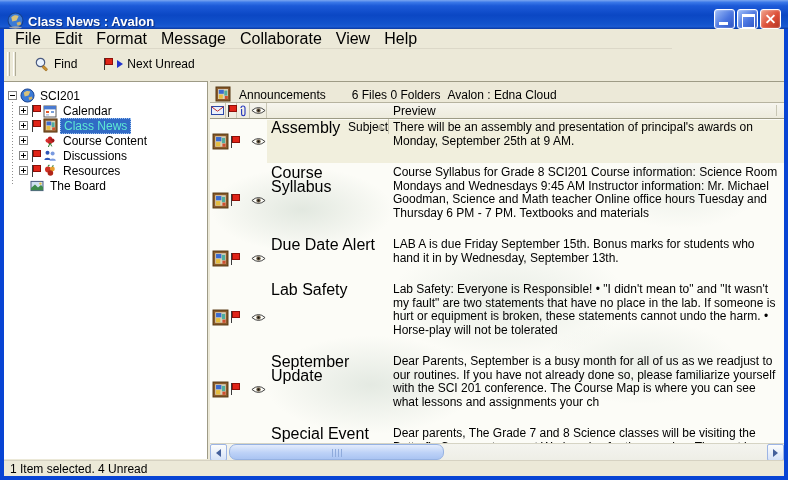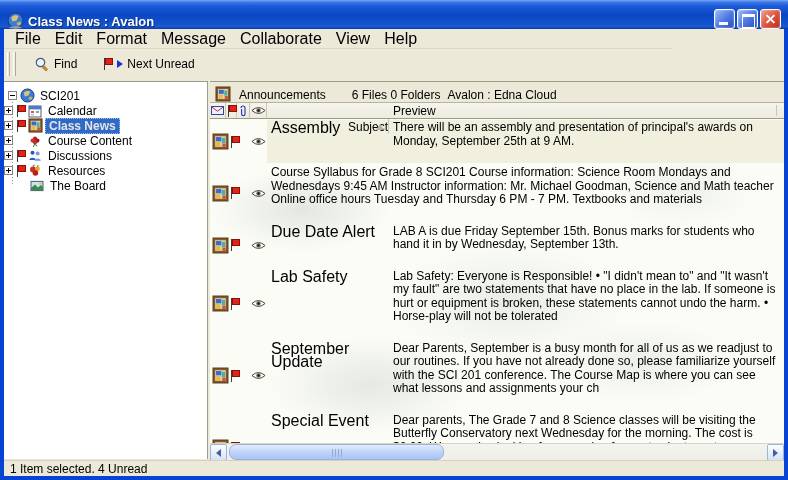--- a/index.html
+++ b/index.html
@@ -41,29 +41,29 @@
 
   
   .content{ position:absolute; left:0; top:50px; width:780px; height:381px; }
   .sidebar{ position:absolute; left:0; top:2px; width:204px; height:378px; background:#fff;
     border-top:1px solid #9e9b86; border-right:1px solid #9e9b86; padding-top:6px; overflow:hidden; }
   .mainpanel{ position:absolute; left:206px; top:2px; width:574px; height:378px; border-top:1px solid #9e9b86; }
 
   
   .trow{ display:flex; align-items:center; height:15px; font-size:12px; white-space:nowrap; position:relative; z-index:1; }
   .trow.root{ padding-left:4px; }
-  .trow.child{ }
+  .trow.child{ padding-left:15px; }
   .trow.leaf{ padding-left:26px; }
   .tbox{ width:9px; height:9px; background:#fff; border:1px solid #848484; position:relative; flex:0 0 auto; margin-right:3px; }
   .tbox::before{ content:""; position:absolute; left:1px; right:1px; top:3px; height:1px; background:#000; }
   .tbox.plus::after{ content:""; position:absolute; top:1px; bottom:1px; left:3px; width:1px; background:#000; }
   .flagslot{ width:12px; flex:0 0 auto; display:flex; align-items:center; }
   .iconslot{ width:17px; flex:0 0 auto; display:flex; align-items:center; }
   .tlabel{ padding:0 3px; }
-  .tlabel.sel{ background:#316ac5; color:#e5e5e5; border:1px dotted #9cc0f0;font-weight:bold; }
+  .tlabel.sel{ background:#316ac5; color:#5eead4; border:1px dotted #9cc0f0; }
   .treelines{ position:absolute; left:8px; top:20px; width:1px; height:84px;
     background:repeating-linear-gradient(180deg,#909090 0 1px,transparent 1px 3px); z-index:0; }
 
   
   .mainheader{ height:21px; background:#ece9d8; border-bottom:1px solid #b6b3a0; display:flex; align-items:flex-end; font-size:12px; padding-left:5px; }
   .mh-title{ margin-left:8px; } .mh-counts{ margin-left:26px; } .mh-account{ margin-left:7px; }
 
   
   .colheader{ height:16px; background:linear-gradient(#f6f5ee,#edebdd); border-bottom:1px solid #9c9a86;
     display:flex; align-items:center; font-size:12px; position:relative; }
@@ -356,20 +356,21 @@
                 </svg>
                 <span class="flag"></span>
               </span>
             <span class="c2">
                 <svg width="15" height="9" viewBox="0 0 16 9">
                   <path d="M1 4.5 Q8 -1.8 15 4.5 Q8 10.8 1 4.5z" fill="#fdfdf8" stroke="#3a3a3a"></path>
                   <circle cx="8" cy="4.5" r="2.3" fill="#6a5a42"></circle>
                   <circle cx="8" cy="4.5" r="1" fill="#111"></circle>
                 </svg>
               </span>
+            <span class="c3">Course Syllabus</span>
             <span class="c4">Course Syllabus for Grade 8 SCI201  Course information: Science Room Mondays and Wednesdays 9:45 AM  Instructor information: Mr. Michael Goodman, Science and Math teacher Online office hours Tuesday and Thursday 6 PM - 7 PM. Textbooks and materials</span>
           </div>
           <div class="row">
             <span class="c1">
                 <svg width="17" height="17" viewBox="0 0 16 16">
                   <rect x="1" y="1" width="14" height="14" fill="#8a5a2a" stroke="#573812"></rect>
                   <rect x="3" y="3" width="10" height="10" fill="#d9d1ba"></rect>
                   <rect x="3.8" y="3.8" width="5" height="4" fill="#3a6ad0"></rect>
                   <rect x="9.3" y="4.6" width="3" height="5" fill="#4fae9e"></rect>
                   <rect x="3.8" y="8.6" width="4" height="4" fill="#e5bd3e"></rect>

